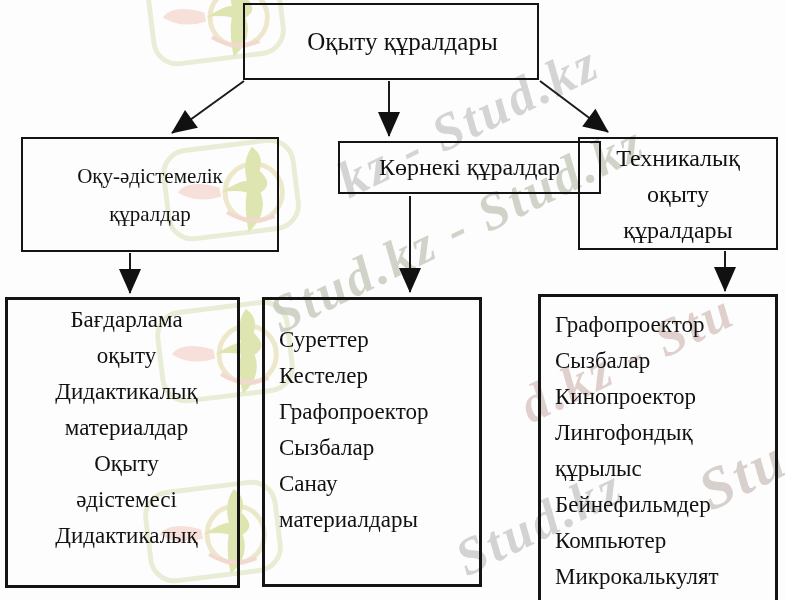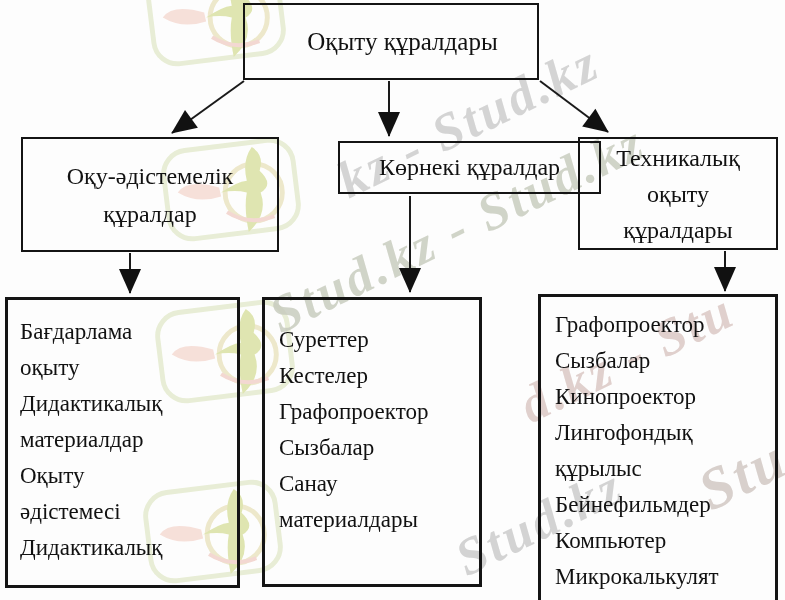--- a/index.html
+++ b/index.html
@@ -29,28 +29,28 @@
   .wm-logo.l4{left:140px;top:475px;}
   
   #edges{position:absolute;inset:0;z-index:2;pointer-events:none;}
   
   .node{
     position:absolute;z-index:3;background:transparent;border:2px solid #141414;
     display:flex;align-items:center;justify-content:center;text-align:center;
     box-sizing:border-box;
   }
   #box-root{left:243px;top:3px;width:296px;height:77px;font-size:25px;padding-left:23px;}
-  #box-left{left:21px;top:137px;width:258px;height:115px;font-size:24px;line-height:38px;padding:0 18px;}
+  #box-left{left:21px;top:137px;width:258px;height:115px;font-size:21px;line-height:38px;padding:0 18px;}
   #box-mid{left:297px;top:141px;width:263px;height:53px;font-size:24px;margin-left:41px;}
   #box-right{left:578px;top:137px;width:200px;height:113px;font-size:24px;line-height:36px;padding:0 10px;}
   .list{
     position:absolute;z-index:3;background:transparent;border:3px solid #141414;
     box-sizing:border-box;font-size:23px;line-height:36px;text-align:left;
   }
-  #list-left{left:5px;top:297px;width:235px;height:291px;padding:14px 4px 0 12px;}
+  #list-left{left:5px;top:297px;width:235px;height:291px;padding:2px 4px 0 12px;text-align:center;}
   #list-mid{left:262px;top:297px;width:220px;height:290px;padding:22px 0 0 14px;}
   #list-right{left:538px;top:294px;width:240px;height:345px;padding:10px 2px 0 14px;}
   .list div{white-space:nowrap;}
 </style>
 </head>
 <body>
 
 <div id="stage">
 
   <div id="wm-layer">

